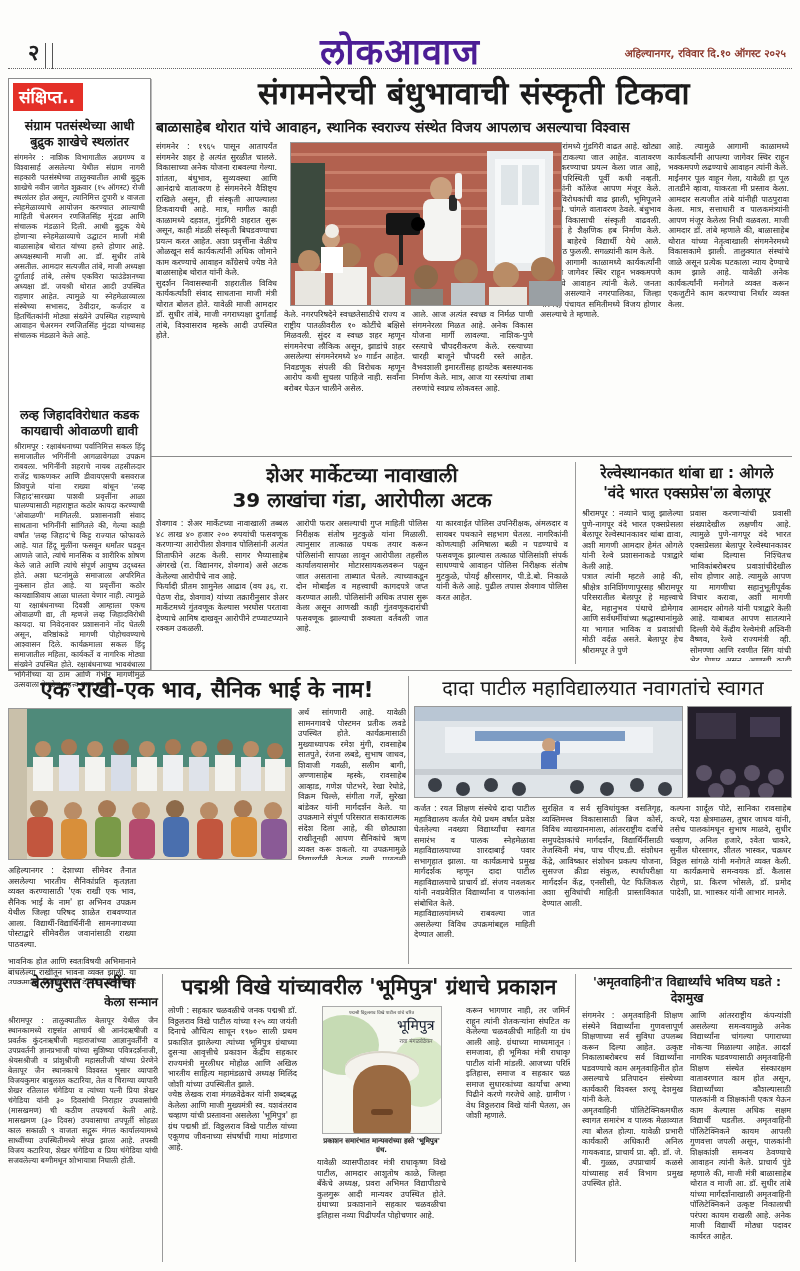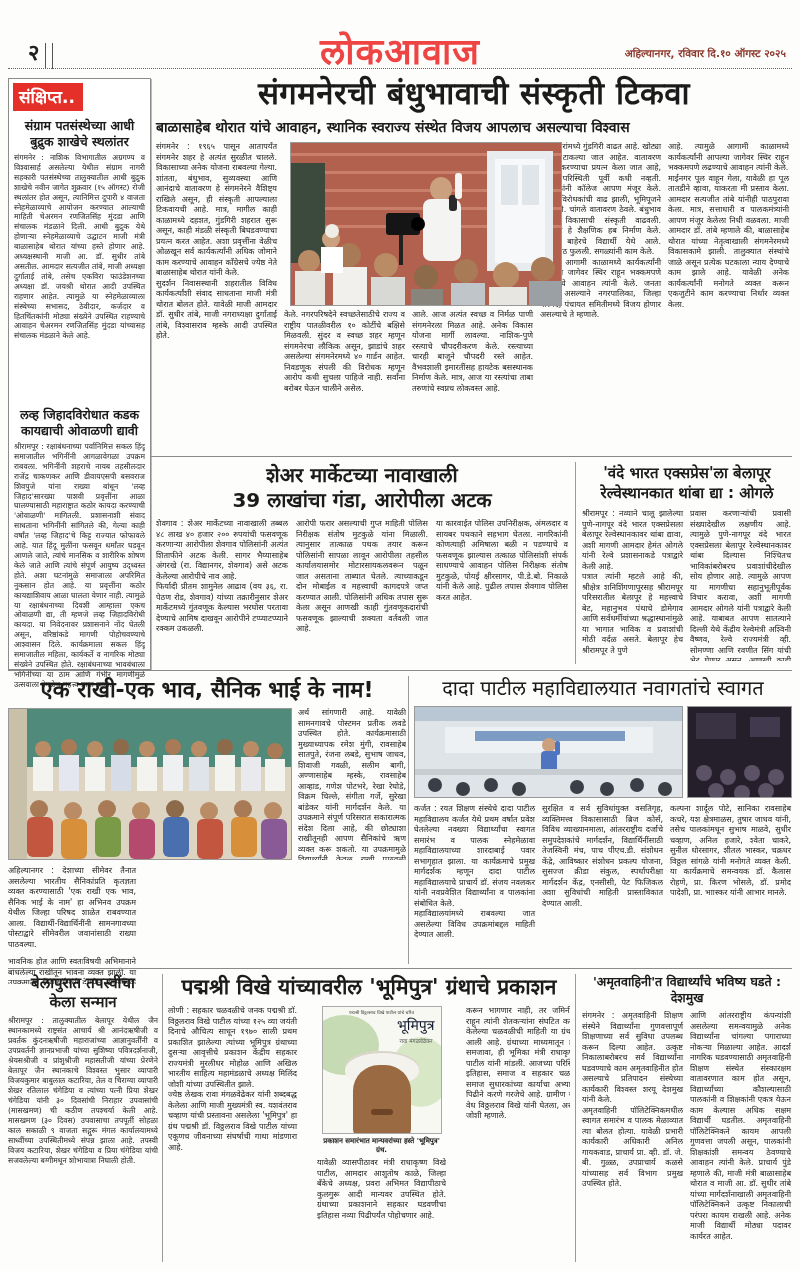--- a/index.html
+++ b/index.html
@@ -40,21 +40,21 @@
   .caption{font-size:7px;line-height:9px;text-align:center;font-weight:bold;}
 </style>
 </head>
 <body>
 
 <div class="page">
 
   <div class="abs" style="left:28px;top:36px;">
     <span class="pageno">२</span><span class="pageno-bars"></span>
   </div>
-  <div class="abs masthead" style="left:200px;top:26px;width:400px;color:#ef4444;">
+  <div class="abs masthead" style="left:200px;top:26px;width:400px;color:#4c1d95;">
     <span>लोकआवाज</span>
   </div>
   <div class="abs dateline" style="right:14px;top:46px;width:260px;color:#8e3b2f;">अहिल्यानगर, रविवार दि.१० ऑगस्ट २०२५</div>
   <div class="abs dotted-rule" style="left:8px;top:68px;width:784px;"></div>
 
   <div class="abs side-box" style="left:8px;top:78px;width:141px;height:590px;">
     <div class="side-tag" style="background:#e43028;margin:4px 0 0 4px;">संक्षिप्त..</div>
     <div class="side-head">संग्राम पतसंस्थेच्या आधी बुद्रुक शाखेचे स्थलांतर</div>
     <div class="side-body" style="height:245px;overflow:hidden;">संगमनेर : नाशिक विभागातील अग्रगण्य व विश्वासार्ह असलेल्या येथील संग्राम नागरी सहकारी पतसंस्थेच्या तालुक्यातील आधी बुद्रुक शाखेचे नवीन जागेत शुक्रवार (१५ ऑगस्ट) रोजी स्थलांतर होत असून, त्यानिमित्त दुपारी ४ वाजता स्नेहमेळाव्याचे आयोजन करण्यात आल्याची माहिती चेअरमन रणजितसिंह मुंदडा आणि संचालक मंडळाने दिली. आधी बुद्रुक येथे होणाऱ्या स्नेहमेळाव्याचे उद्घाटन माजी मंत्री बाळासाहेब थोरात यांच्या हस्ते होणार आहे. अध्यक्षस्थानी माजी आ. डॉ. सुधीर तांबे असतील. आमदार सत्यजीत तांबे, माजी अध्यक्षा दुर्गाताई तांबे, तसेच एकविरा फाउंडेशनच्या अध्यक्षा डॉ. जयश्री थोरात आदी उपस्थित राहणार आहेत. त्यामुळे या स्नेहमेळाव्याला संस्थेच्या सभासद, ठेवीदार, कर्जदार व हितचिंतकांनी मोठ्या संख्येने उपस्थित राहण्याचे आवाहन चेअरमन रणजितसिंह मुंदडा यांच्यासह संचालक मंडळाने केले आहे.</div>
     <div class="side-head" style="margin-top:9px;">लव्ह जिहादविरोधात कडक कायद्याची ओवाळणी द्यावी</div>
@@ -134,22 +134,22 @@
     <div class="sec-head" style="font-size:20px;line-height:25px;">39 लाखांचा गंडा, आरोपीला अटक</div>
     <div class="cols" style="gap:8px;margin-top:6px;height:142px;overflow:hidden;">
       <div class="coltxt" style="width:132px;">शेवगाव : शेअर मार्केटच्या नावाखाली तब्बल ४८ लाख ४० हजार २०० रुपयांची फसवणूक करणाऱ्या आरोपीला शेवगाव पोलिसांनी अत्यंत शिताफीने अटक केली. सागर भैय्यासाहेब अंगरखे (रा. विद्यानगर, शेवगाव) असे अटक केलेल्या आरोपीचे नाव आहे.
 फिर्यादी प्रीतम शामुनेल आढाव (वय ३६, रा. पेठण रोड, शेवगाव) यांच्या तक्रारीनुसार शेअर मार्केटमध्ये गुंतवणूक केल्यास भरघोस परतावा देण्याचे आमिष दाखवून आरोपीने टप्प्याटप्प्याने रक्कम उकळली.</div>
       <div class="coltxt" style="width:132px;">आरोपी फरार असल्याची गुप्त माहिती पोलिस निरीक्षक संतोष मुटकुळे यांना मिळाली. त्यानुसार तात्काळ पथक तयार करून पोलिसांनी सापळा लावून आरोपीला तहसील कार्यालयासमोर मोटारसायकलवरून पळून जात असताना ताब्यात घेतले. त्याच्याकडून दोन मोबाईल व महत्त्वाची कागदपत्रे जप्त करण्यात आली. पोलिसांनी अधिक तपास सुरू केला असून आणखी काही गुंतवणूकदारांची फसवणूक झाल्याची शक्यता वर्तवली जात आहे.</div>
       <div class="coltxt" style="width:132px;">या कारवाईत पोलिस उपनिरीक्षक, अंमलदार व सायबर पथकाने सहभाग घेतला. नागरिकांनी कोणत्याही अमिषाला बळी न पडण्याचे व फसवणूक झाल्यास तत्काळ पोलिसांशी संपर्क साधण्याचे आवाहन पोलिस निरीक्षक संतोष मुटकुळे, पोयई क्षीरसागर, पी.डे.बो. निकाळे यांनी केले आहे. पुढील तपास शेवगाव पोलिस करत आहेत.</div>
     </div>
   </div>
 
   <div class="abs" style="left:582px;top:463px;width:210px;">
+    <div class="sec-head" style="font-size:15px;line-height:20px;">रेल्वेस्थानकात थांबा द्या : ओगले</div>
     <div class="sec-head" style="font-size:15px;line-height:20px;">'वंदे भारत एक्सप्रेस'ला बेलापूर</div>
-    <div class="sec-head" style="font-size:15px;line-height:20px;">रेल्वेस्थानकात थांबा द्या : ओगले</div>
     <div class="cols" style="gap:7px;margin-top:6px;height:152px;overflow:hidden;">
       <div class="coltxt" style="width:101px;">श्रीरामपूर : नव्याने चालू झालेल्या पुणे-नागपूर वंदे भारत एक्सप्रेसला बेलापूर रेल्वेस्थानकावर थांबा द्यावा, अशी मागणी आमदार हेमंत ओगले यांनी रेल्वे प्रशासनाकडे पत्राद्वारे केली आहे.
 पत्रात त्यांनी म्हटले आहे की, श्रीक्षेत्र शनिशिंगणापूरसह श्रीरामपूर परिसरातील बेलापूर हे महत्त्वाचे बेट, महानुभव पंथाचे डोमेगाव आणि सर्वधर्मीयांच्या श्रद्धास्थानांमुळे या भागात भाविक व प्रवाशांची मोठी वर्दळ असते. बेलापूर हेच श्रीरामपूर ते पुणे</div>
       <div class="coltxt" style="width:101px;">प्रवास करणाऱ्यांची प्रवासी संख्यादेखील लक्षणीय आहे. त्यामुळे पुणे-नागपूर वंदे भारत एक्सप्रेसला बेलापूर रेल्वेस्थानकावर थांबा दिल्यास निश्चितच भाविकांबरोबरच प्रवाशांचीदेखील सोय होणार आहे. त्यामुळे आपण या मागणीचा सहानुभूतीपूर्वक विचार करावा, अशी मागणी आमदार ओगले यांनी पत्राद्वारे केली आहे. याबाबत आपण सातत्याने दिल्ली येथे केंद्रीय रेल्वेमंत्री अश्विनी वैष्णव, रेल्वे राज्यमंत्री व्ही. सोमण्णा आणि रवणीत सिंग यांची भेट घेणार असून, आणखी काही महत्त्वपूर्ण रेल्वे गाड्यांना बेलापूर रेल्वे स्थानकात थांबा मिळण्याबाबतची विनंती करणार असल्याचे त्यांनी सांगितले.</div>
     </div>
   </div>
 
   <div class="abs" style="left:8px;top:676px;width:398px;">
     <div class="sec-head" style="font-size:22px;line-height:27px;">एक राखी-एक भाव, सैनिक भाई के नाम!</div>
     <div style="position:relative;height:152px;margin-top:5px;">
@@ -260,21 +260,21 @@
 महाविद्यालयांमध्ये राबवल्या जात असलेल्या विविध उपक्रमांबद्दल माहिती देण्यात आली.</div>
       <div class="coltxt" style="width:121px;">सुरक्षित व सर्व सुविधांयुक्त वसतिगृह, व्यक्तिमत्त्व विकासासाठी ब्रिज कोर्स, विविध व्याख्यानमाला, आंतरराष्ट्रीय दर्जाचे समुपदेशकांचे मार्गदर्शन, विद्यार्थिनींसाठी तेजस्विनी मंच, पाच पीएच.डी. संशोधन केंद्रे, आविष्कार संशोधन प्रकल्प योजना, सुसज्ज क्रीडा संकुल, स्पर्धापरीक्षा मार्गदर्शन केंद्र, एनसीसी, पेट फिजिकल अशा सुविधांची माहिती प्रास्ताविकात देण्यात आली.</div>
       <div class="coltxt" style="width:121px;">कल्पना शार्दूल पोटे, सानिका रावसाहेब कचरे, यश क्षेत्रमाळस, तुषार जाधव यांनी, तसेच पालकांमधून सुभाष माळवे, सुधीर चव्हाण, अनिल हजारे, श्वेता चाकरे, सुनील धोरसागर, शीतल भास्कर, चक्रधर विठ्ठल सांगळे यांनी मनोगते व्यक्त केली. या कार्यक्रमाचे समन्वयक डॉ. कैलास रोहणे, प्रा. किरण भोसले, डॉ. प्रमोद पादेशी, प्रा. भाास्कर यांनी आभार मानले.</div>
     </div>
   </div>
 
   <div class="abs hrule" style="left:8px;top:968px;width:784px;"></div>
 
   <div class="abs" style="left:8px;top:974px;width:150px;">
     <div class="sec-head" style="font-size:15px;line-height:19px;">बेलापुरात तपस्वींचा</div>
-    <div class="sec-head" style="font-size:15px;line-height:19px;">केला सन्मान</div>
+    <div class="sec-head" style="font-size:12px;line-height:19px;text-align:right;">केला सन्मान</div>
     <div class="coltxt" style="margin-top:4px;height:246px;overflow:hidden;font-size:7.6px;line-height:10px;">श्रीरामपूर : तालुक्यातील बेलापूर येथील जैन स्थानकामध्ये राष्ट्रसंत आचार्य श्री आनंदऋषीजी व प्रवर्तक कुंदनऋषीजी महाराजांच्या आज्ञानुवर्तींनी व उपप्रवर्तनी ज्ञानप्रभाजी यांच्या सुशिष्या पवित्रदर्शनाजी, श्रेयसश्रीजी व प्रांशुश्रीजी महासतीजी यांच्या प्रेरणेने बेलापूर जैन स्थानकाचे विश्वस्त भुसार व्यापारी विजयकुमार बाबुलाल कटारिया, तेल व चिराग्या व्यापारी शेखर रतिलाल चंगेडिया व त्यांच्या पत्नी प्रिया शेखर चंगेडिया यांनी ३० दिवसांची निराहार उपवासांची (मासखमण) ची कठीण तपश्चर्या केली आहे. मासखमण (३० दिवस) उपवासाचा तपपूर्ती सोहळा काल सकाळी ९ वाजता सद्गुरू मंगल कार्यालयामध्ये साध्वींच्या उपस्थितीमध्ये संपन्न झाला आहे. तपस्वी विजय कटारिया, शेखर चंगेडिया व प्रिया चंगेडिया यांची सजवलेल्या बग्गीमधून शोभायात्रा निघाली होती.</div>
   </div>
 
   <div class="abs vrule" style="left:162px;top:974px;height:288px;"></div>
 
   <div class="abs" style="left:168px;top:974px;width:402px;">
     <div class="sec-head" style="font-size:21px;line-height:26px;">पद्मश्री विखे यांच्यावरील 'भूमिपुत्र' ग्रंथाचे प्रकाशन</div>
     <div class="cols" style="gap:20px;margin-top:6px;height:252px;overflow:hidden;">
       <div class="coltxt" style="width:129px;">लोणी : सहकार चळवळीचे जनक पद्मश्री डॉ. विठ्ठलराव विखे पाटील यांच्या १२५ व्या जयंती दिनाचे औचित्य साधून १९७० साली प्रथम प्रकाशित झालेल्या त्यांच्या भूमिपुत्र ग्रंथाच्या दुसऱ्या आवृत्तीचे प्रकाशन केंद्रीय सहकार राज्यमंत्री मुरलीधर मोहोळ आणि अखिल भारतीय साहित्य महामंडळाचे अध्यक्ष मिलिंद जोशी यांच्या उपस्थितीत झाले.
 ज्येष्ठ लेखक रावा मंगळवेढेकर यांनी शब्दबद्ध केलेला आणि माजी मुख्यमंत्री स्व. यशवंतराव चव्हाण यांची प्रस्तावना असलेला 'भूमिपुत्र' हा ग्रंथ पद्मश्री डॉ. विठ्ठलराव विखे पाटील यांच्या एकूणच जीवनाच्या संघर्षाची गाथा मांडणारा आहे.</div>
@@ -283,21 +283,21 @@
           <div class="blob1"></div>
           <div class="blob2"></div>
           <div class="book-top">पद्मश्री विठ्ठलराव विखे पाटील यांचे चरित्र</div>
           <div class="book-title">भूमिपुत्र</div>
           <div class="book-author">रावा मंगळवेढेकर</div>
           <div class="turban"></div>
           <div class="face"></div>
           <div class="mouth"></div>
         </div>
         <div class="caption" style="margin-top:3px;">प्रकाशन समारंभात मान्यवरांच्या हस्ते 'भूमिपुत्र' ग्रंथ.</div>
-        <div class="coltxt" style="margin-top:3px;height:96px;overflow:hidden;">यावेळी व्यासपीठावर मंत्री राधाकृष्ण विखे पाटील, आमदार आशुतोष काळे, जिल्हा बँकेचे अध्यक्ष, प्रवरा अभिमत विद्यापीठाचे कुलगुरू आदी मान्यवर उपस्थित होते. ग्रंथाच्या प्रकाशनाने सहकार घडवणीचा इतिहास नव्या पिढीपर्यंत पोहोचणार आहे.</div>
+        <div class="coltxt" style="margin-top:3px;height:96px;overflow:hidden;">यावेळी व्यासपीठावर मंत्री राधाकृष्ण विखे पाटील, आमदार आशुतोष काळे, जिल्हा बँकेचे अध्यक्ष, प्रवरा अभिमत विद्यापीठाचे कुलगुरू आदी मान्यवर उपस्थित होते. ग्रंथाच्या प्रकाशनाने सहकार चळवळीचा इतिहास नव्या पिढीपर्यंत पोहोचणार आहे.</div>
       </div>
       <div class="coltxt" style="width:129px;">करून भागणार नाही, तर जमिनीवर उभे राहून त्यांनी शेतकऱ्यांना संघटित करून सुरू केलेल्या चळवळीची माहिती या ग्रंथातून पुढे आली आहे. ग्रंथाच्या माध्यमातून हा संघर्ष समजावा, ही भूमिका मंत्री राधाकृष्ण विखे पाटील यांनी मांडली. आजच्या परिस्थितीमध्ये इतिहास, समाज व सहकार चळवळीतील समाज सुधारकांच्या कार्याचा अभ्यास नव्या पिढीने करणे गरजेचे आहे. ग्रामीण जीवनाचा वेध विठ्ठलराव विखे यांनी घेतला, असे मिलिंद जोशी म्हणाले.</div>
     </div>
   </div>
 
   <div class="abs vrule" style="left:575px;top:974px;height:288px;"></div>
 
   <div class="abs" style="left:582px;top:974px;width:210px;">
     <div class="sec-head" style="font-size:12.5px;line-height:16px;">'अमृतवाहिनी'त विद्यार्थ्यांचे भविष्य घडते : देशमुख</div>
     <div class="cols" style="gap:7px;margin-top:5px;height:262px;overflow:hidden;">

